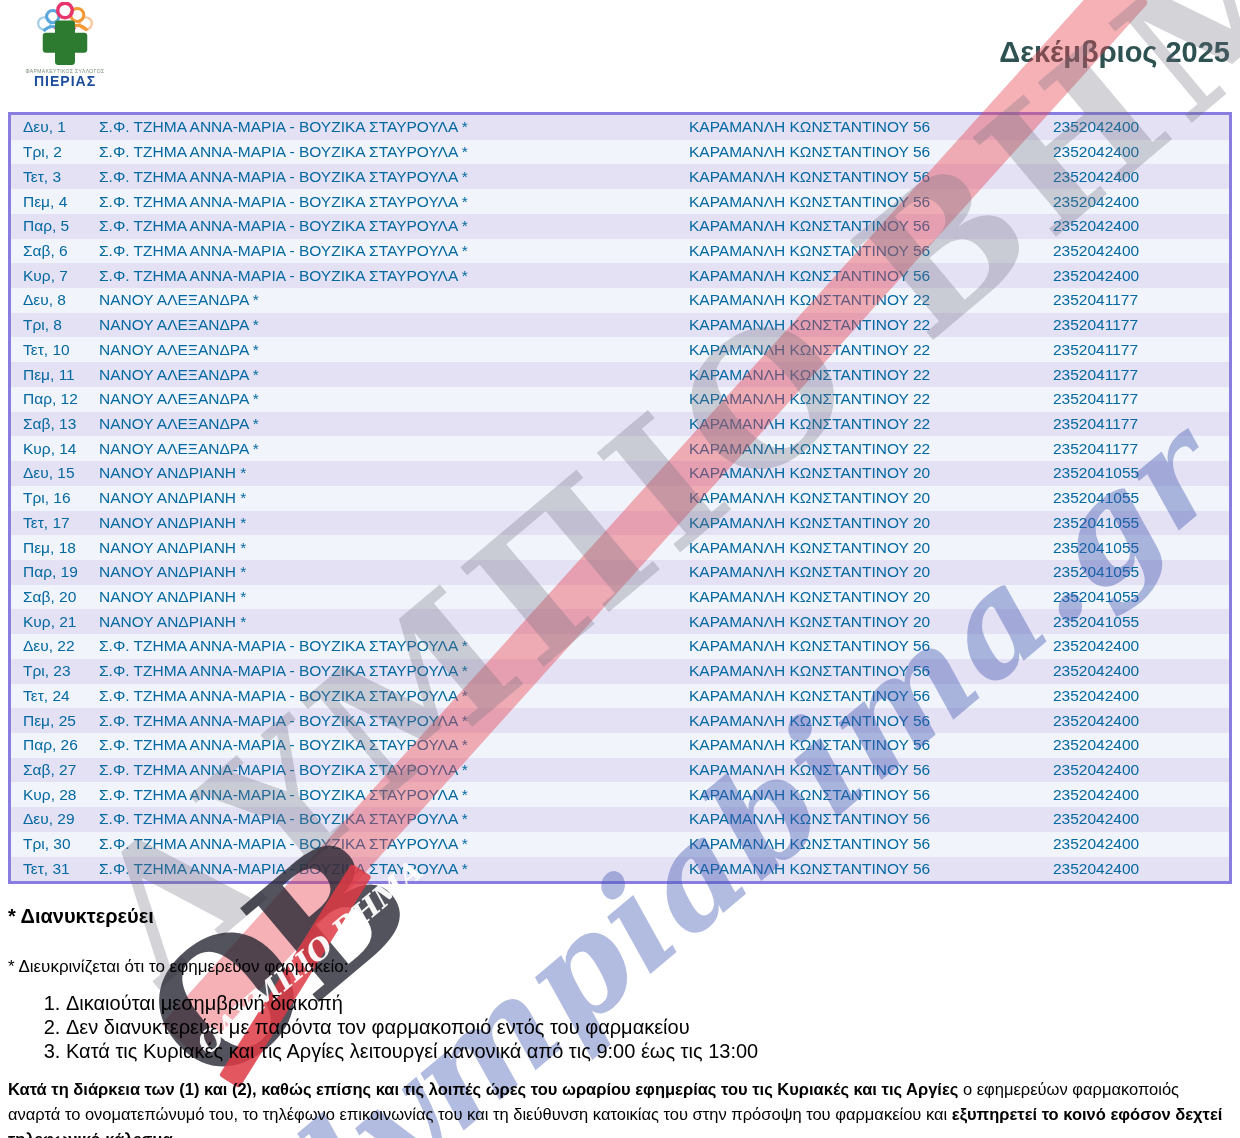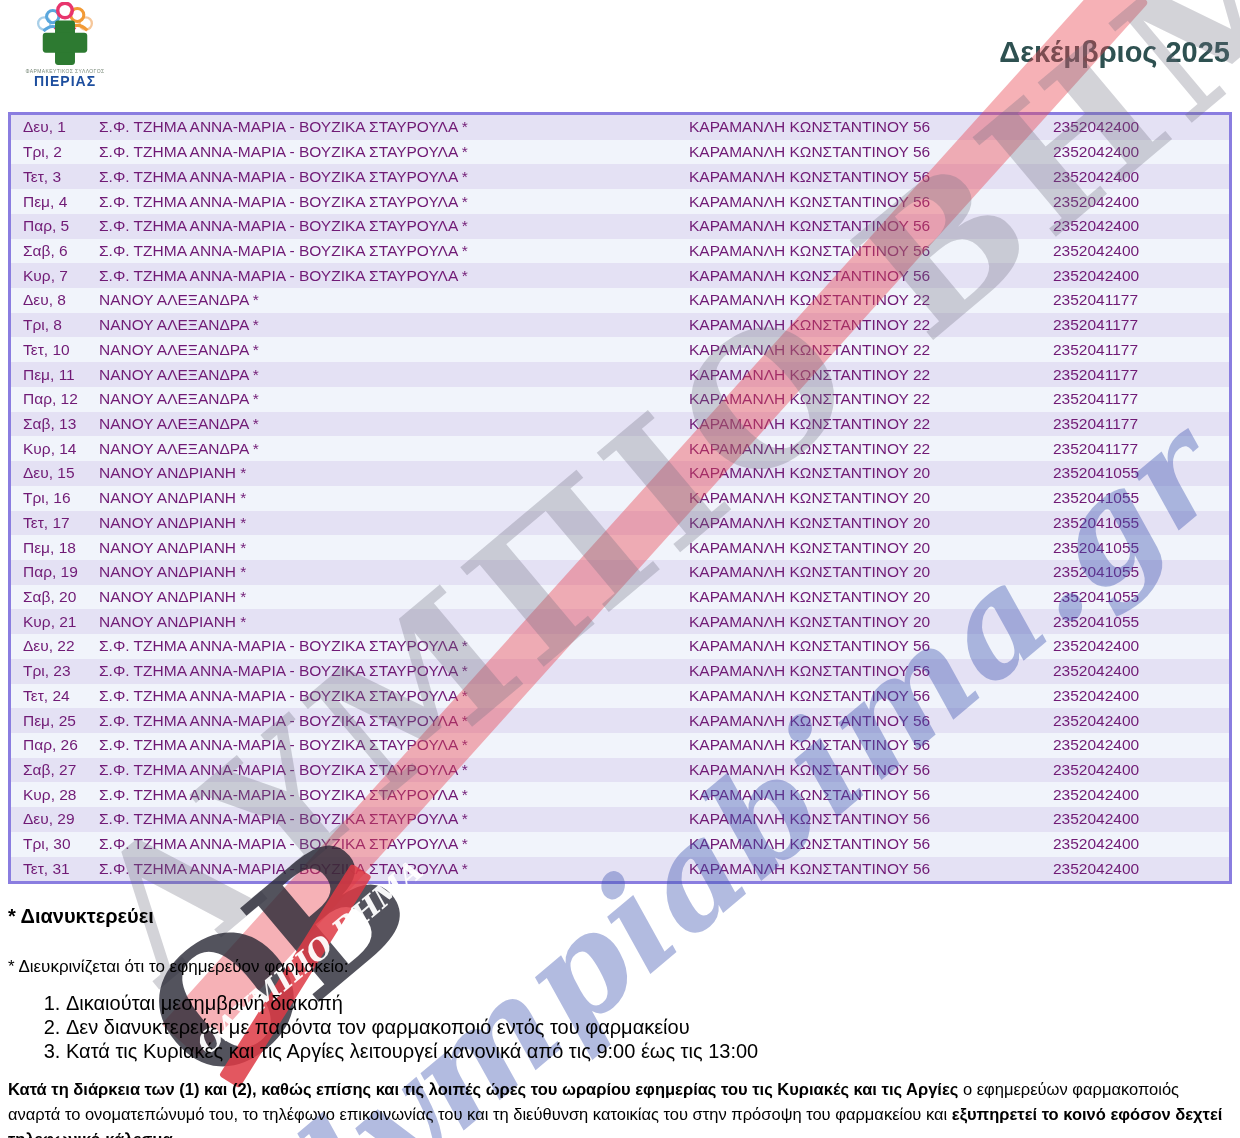--- a/index.html
+++ b/index.html
@@ -9,21 +9,21 @@
   .header { position:absolute; left:0; top:0; width:1240px; height:112px; z-index:3; }
   .logo { position:absolute; left:14px; top:2px; width:102px; height:92px; text-align:center; }
   .logo svg { display:block; margin:0 auto; }
   .logo-small { font-size:5px; color:#7a8a7a; letter-spacing:0.4px; line-height:6px; white-space:nowrap; }
   .logo-name { font-size:14px; font-weight:bold; color:#1d4e9e; letter-spacing:1px; line-height:15px; }
   .page-title { position:absolute; left:122px; top:36px; font-size:29px; font-weight:bold; color:#2e5151; letter-spacing:0.5px; white-space:nowrap; }
   .month { position:absolute; right:10px; top:36px; font-size:29px; font-weight:bold; color:#2e5151; white-space:nowrap; }
 
   
   .duty-table { position:absolute; left:8px; top:112px; width:1224px; border:3px solid #8a7de0; z-index:1; }
-  .duty-row { display:grid; grid-template-columns:88px 590px 364px 1fr; align-items:center; height:24.72px; font-size:15.5px; color:#701a75; }
+  .duty-row { display:grid; grid-template-columns:88px 590px 364px 1fr; align-items:center; height:24.72px; font-size:15.5px; color:#0369a1; }
   .duty-row:nth-child(odd) { background:#e4e1f4; }
   .duty-row:nth-child(even) { background:#f1f4fb; }
   .cell-day { padding-left:12px; white-space:nowrap; }
   .cell-name, .cell-addr { white-space:nowrap; overflow:hidden; }
   .cell-phone { padding-right:36px; white-space:nowrap; }
 
   
   .notes { position:absolute; left:8px; top:884px; width:1224px; z-index:6; color:#000; }
   .note-night { margin-top:21px; font-size:20px; font-weight:bold; }
   .note-intro { margin-top:29px; font-size:17px; }

